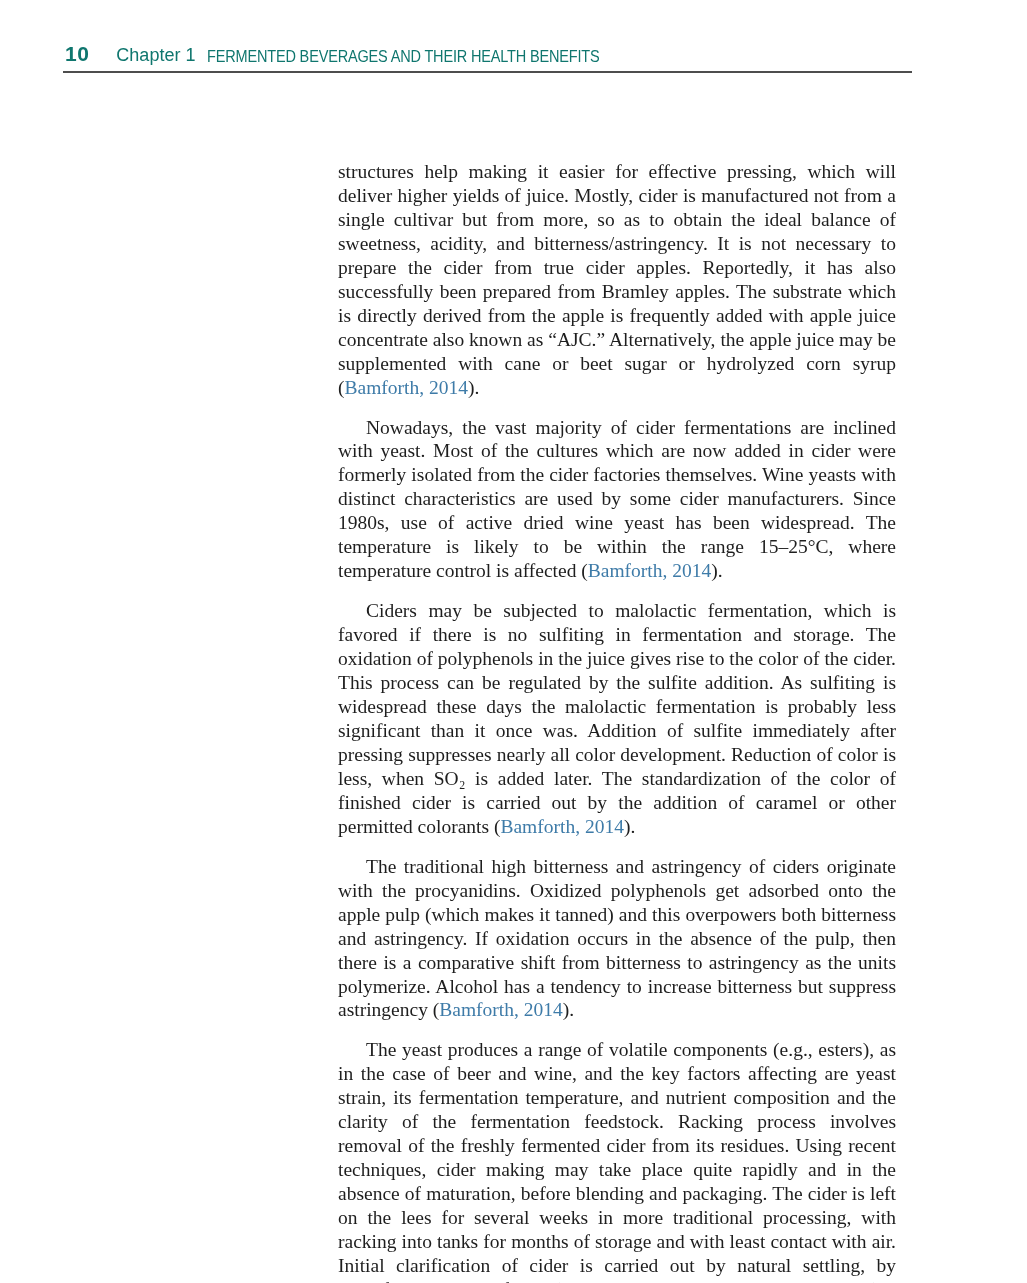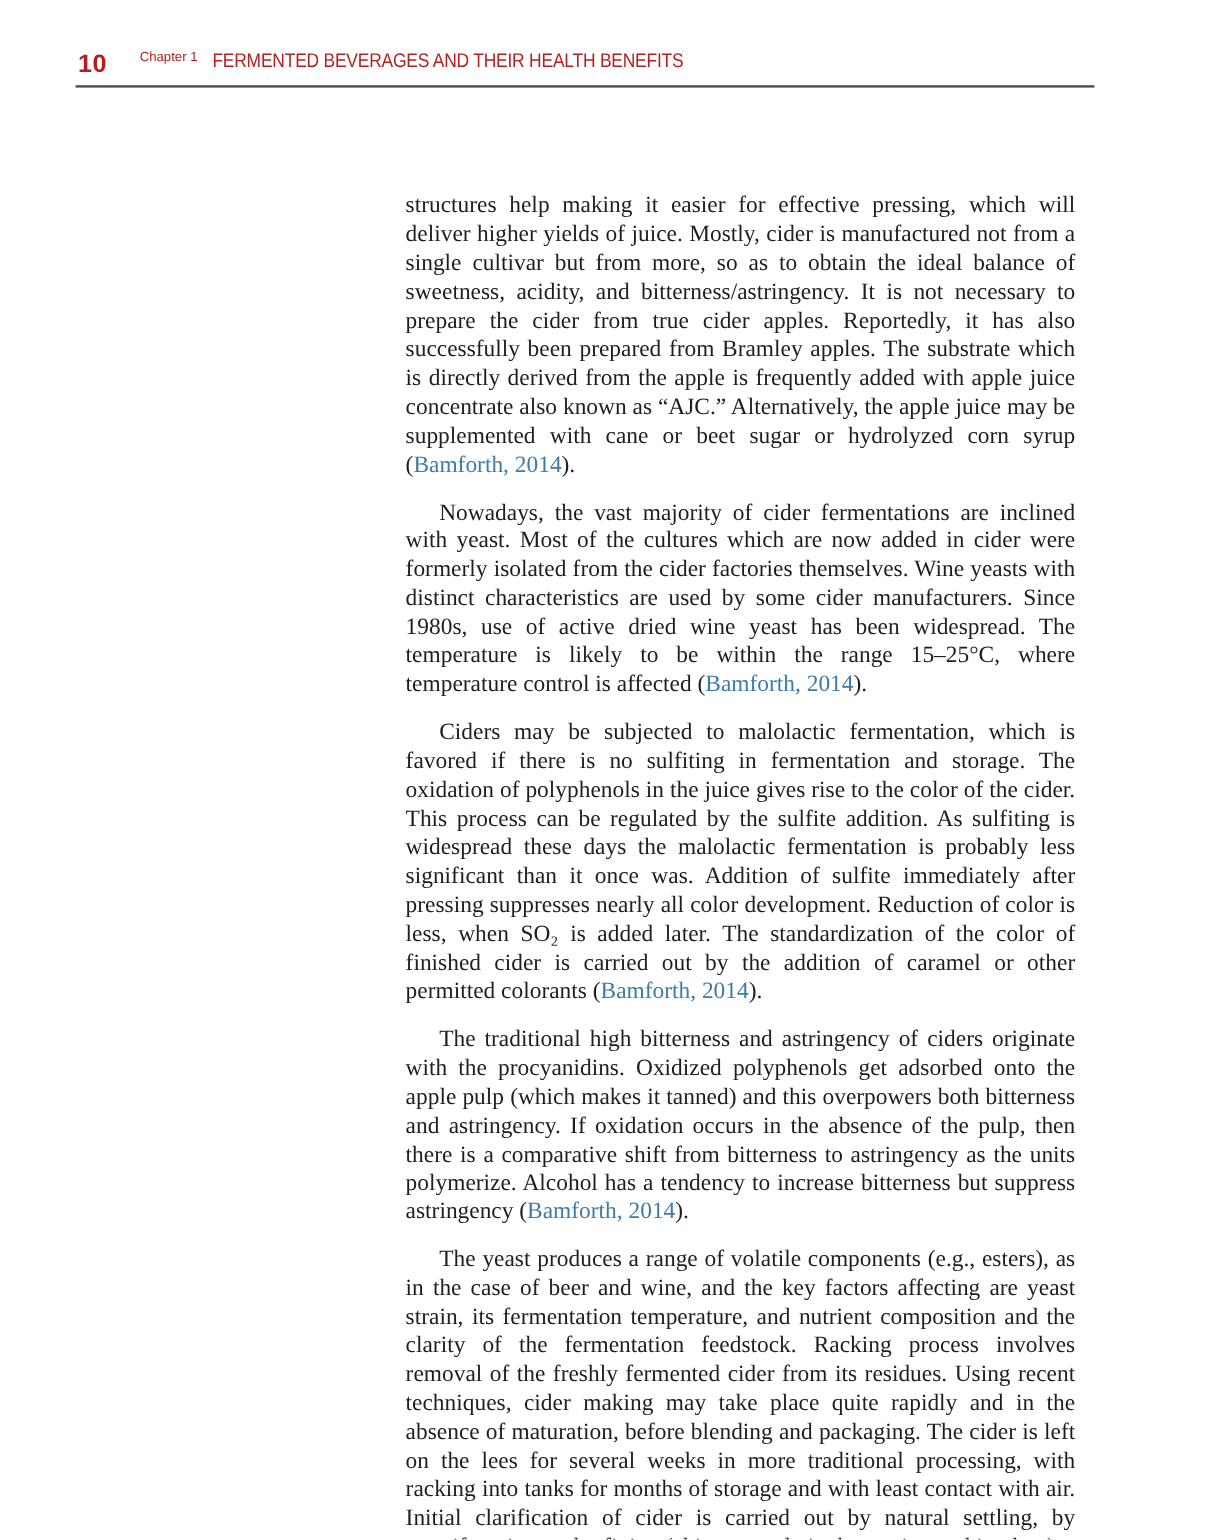--- a/index.html
+++ b/index.html
@@ -14,33 +14,33 @@
     font-family: "Liberation Serif", "DejaVu Serif", serif;
     color: #1e1e1e;
     overflow: hidden;
   }
   
   .page-header {
     position: absolute;
     left: 65px;
     top: 42px;
     display: flex;
-    align-items: flex-start;
+    align-items: flex-end;
     white-space: nowrap;
     font-family: "Liberation Sans", "DejaVu Sans", sans-serif;
-    color: #b91c1c;
+    color: #0f766e;
   }
   .page-number {
     font-size: 21px;
     font-weight: 700;
     letter-spacing: 0.5px;
   }
   .chapter-label {
     margin-left: 27px;
-    font-size: 11px;
+    font-size: 18px;
     font-weight: 400;
   }
   .chapter-title {
     margin-left: 12px;
     font-size: 16.5px;
     font-weight: 400;
     letter-spacing: -0.2px;
     display: inline-block;
     transform: scaleX(0.88);
     transform-origin: left bottom;

